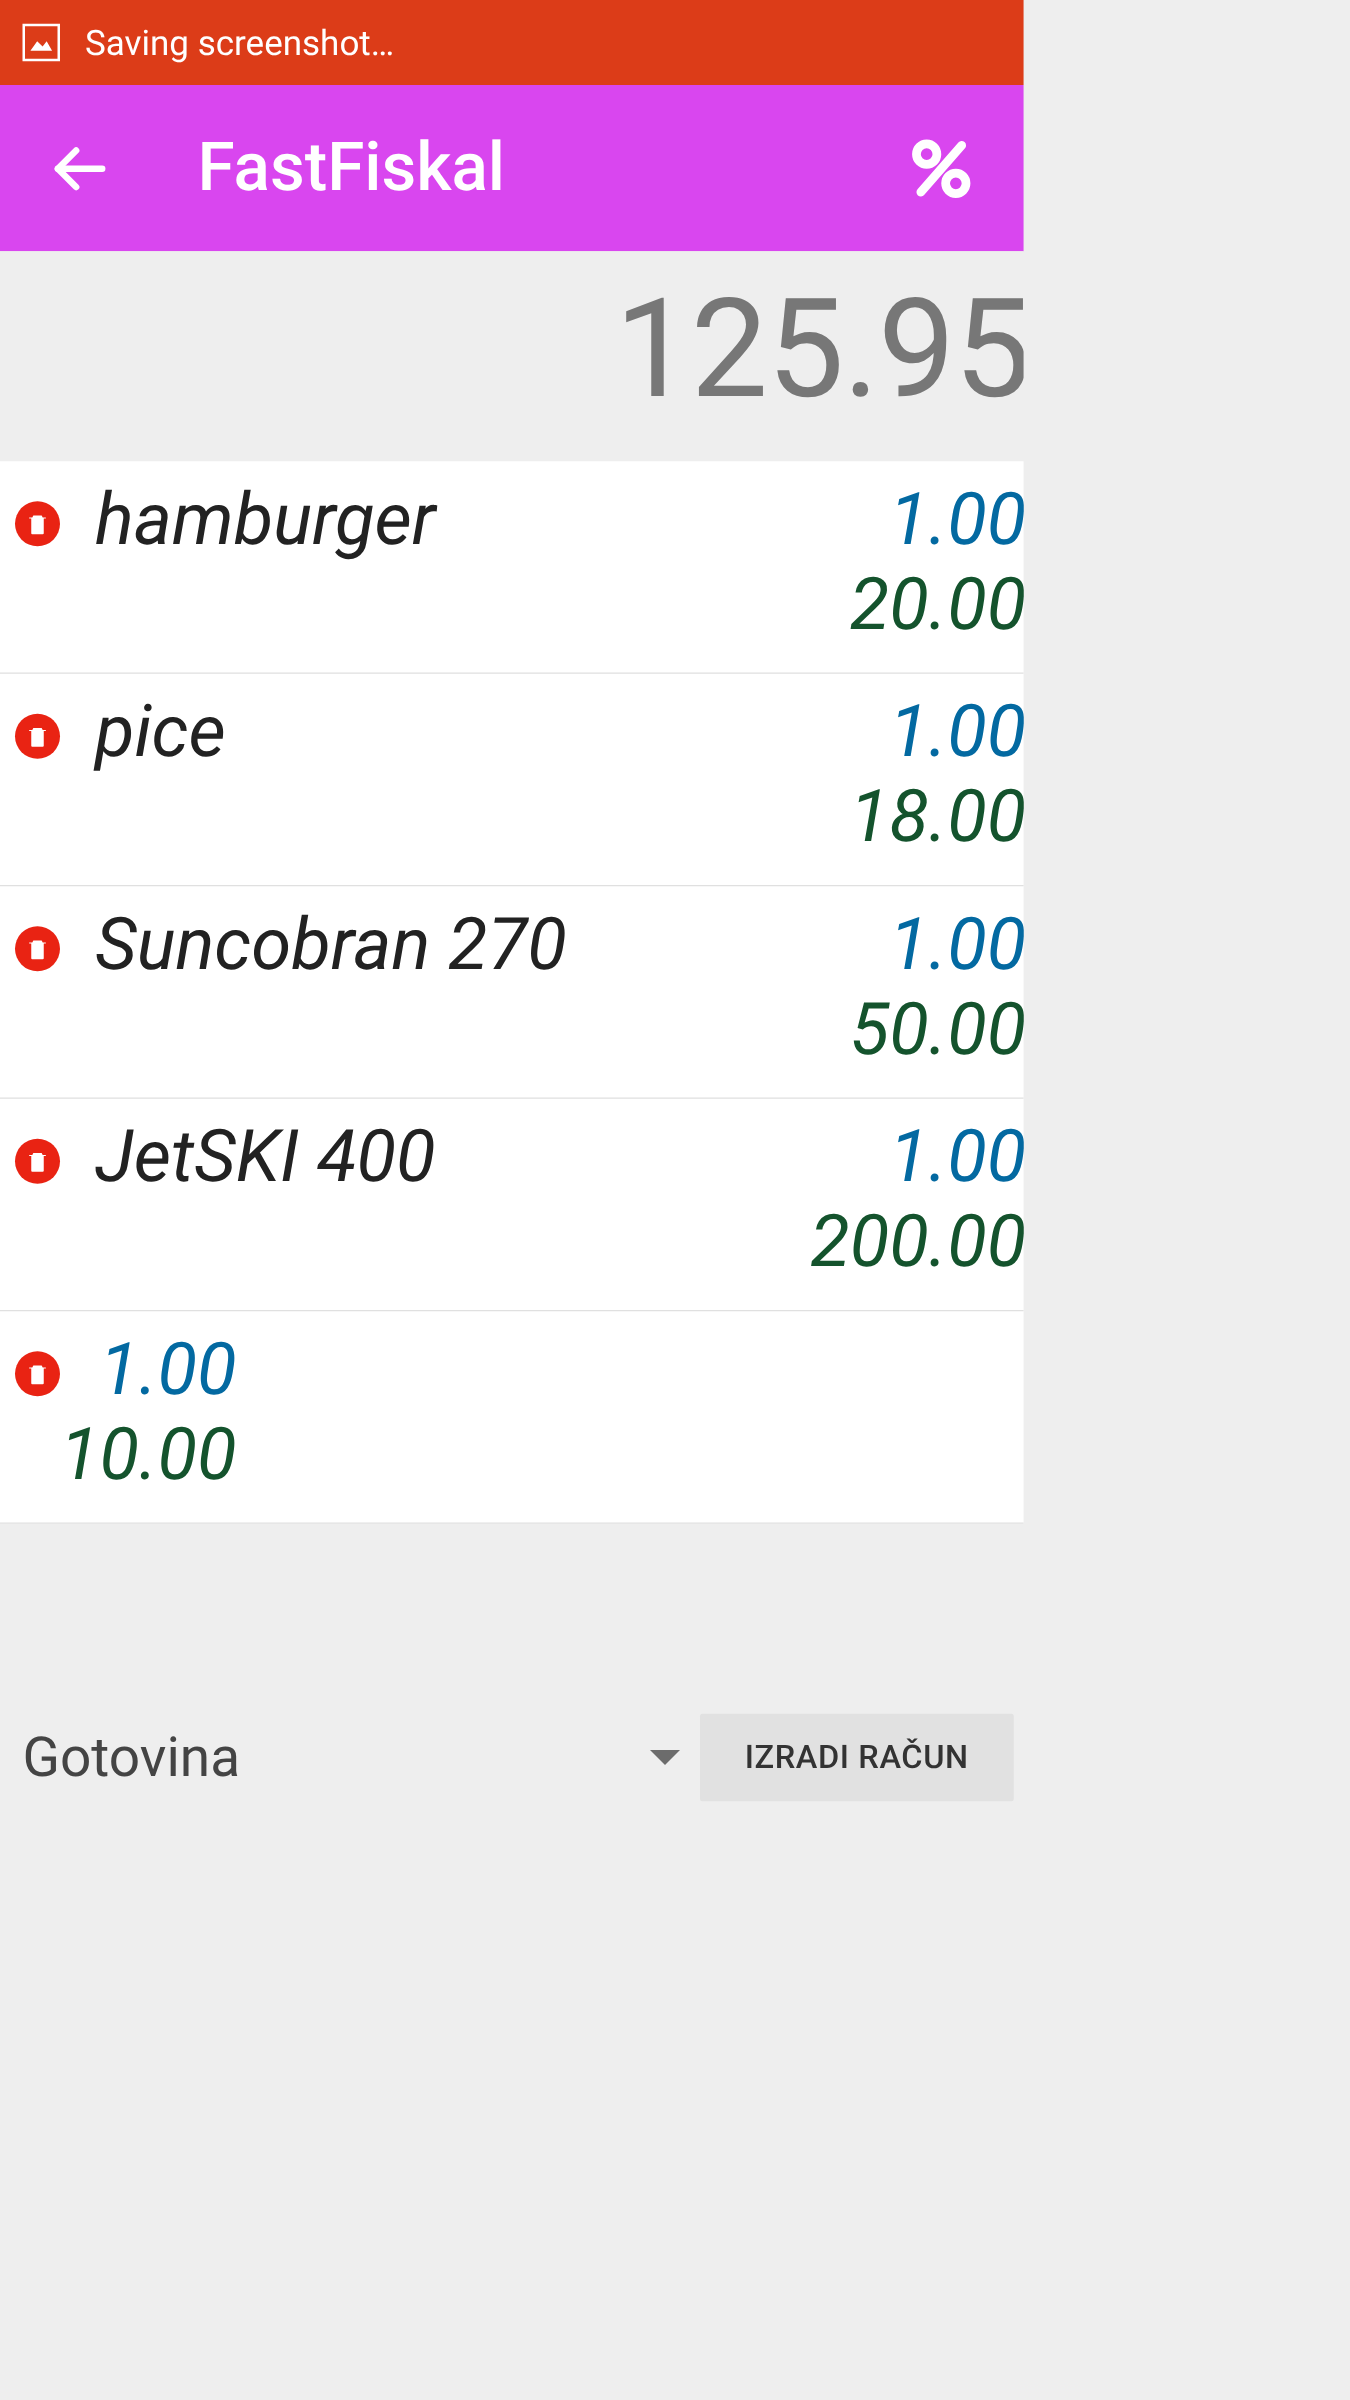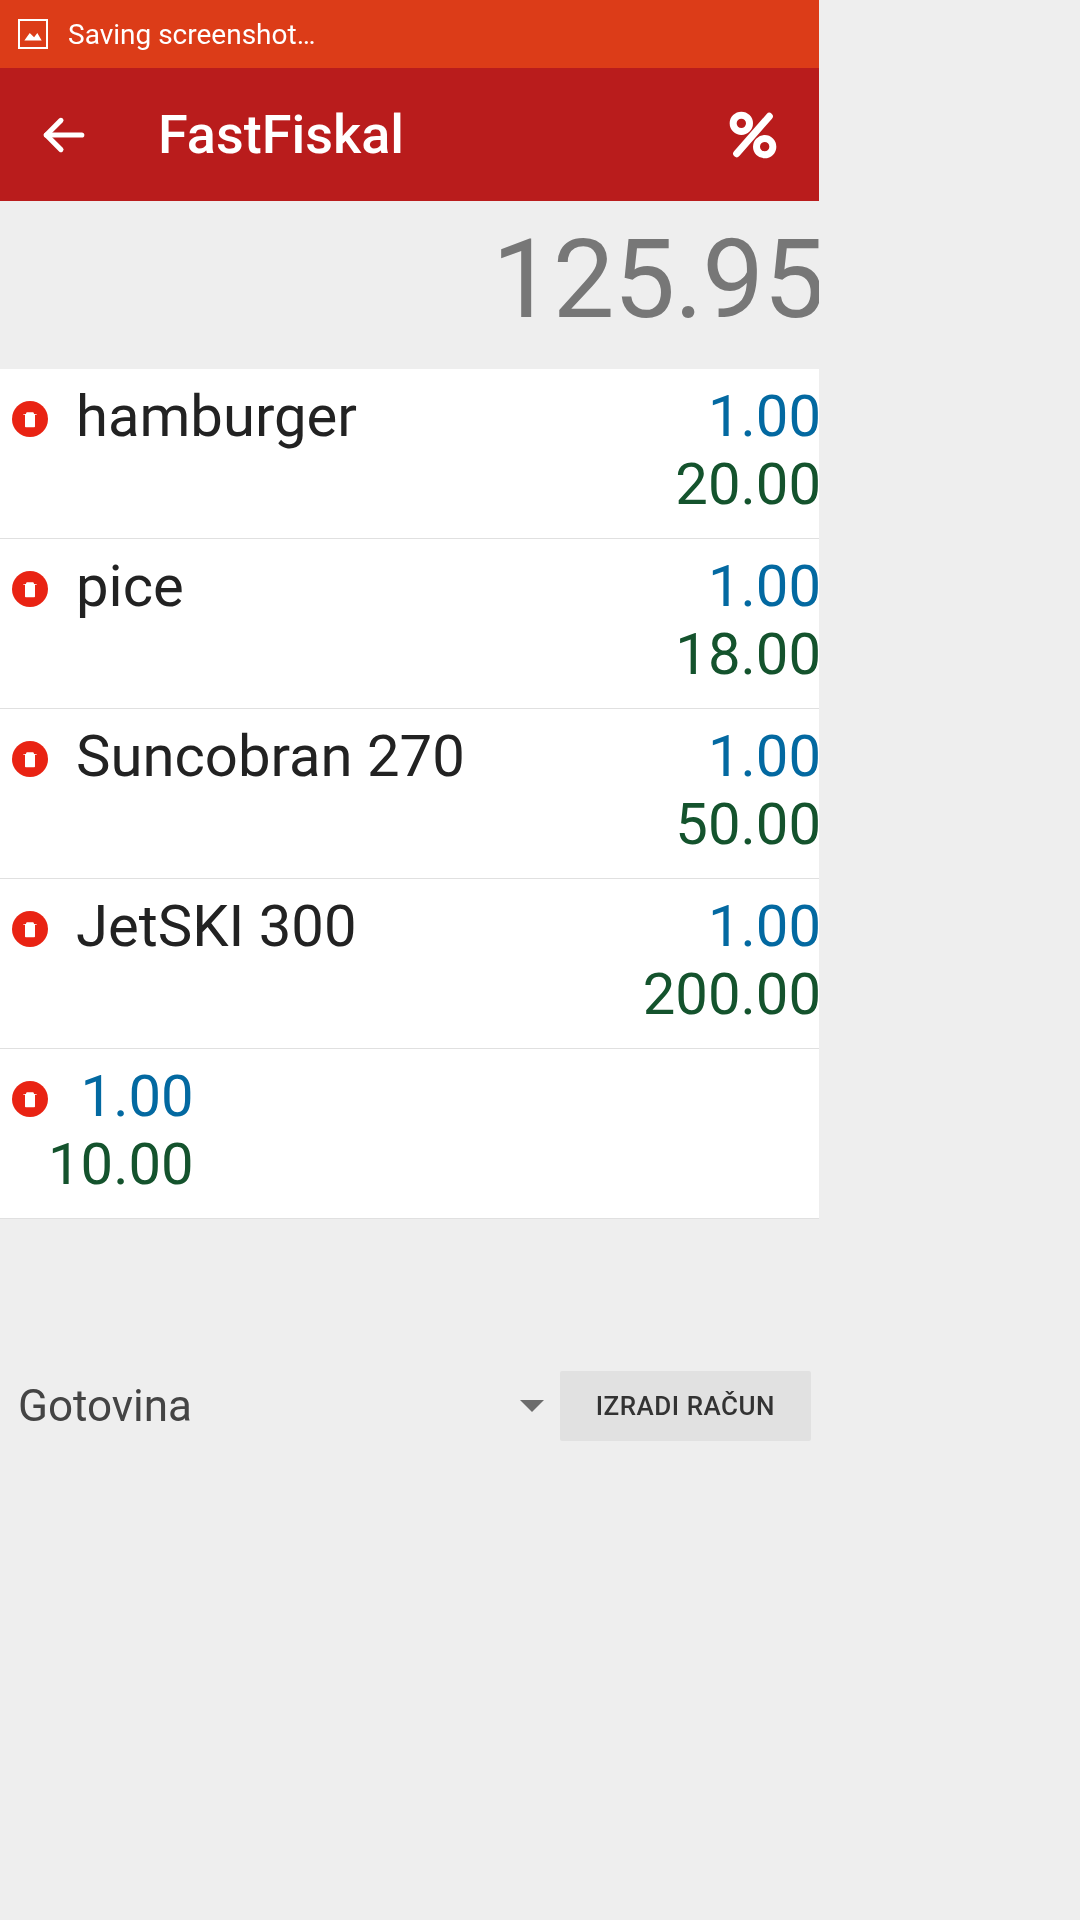--- a/index.html
+++ b/index.html
@@ -34,21 +34,21 @@
   .status-icon svg {
     width: 100%;
     height: 100%;
   }
   .status-text {
     color: #ffffff;
     font-size: 28px;
     font-weight: 400;
   }
   .app-bar {
-    background: #b91c1c;
+    background: #d946ef;
     height: 133px;
     display: flex;
     align-items: center;
     padding: 0 38px 0 38px;
   }
   .back-arrow {
     width: 50px;
     height: 50px;
     color: #ffffff;
   }
@@ -73,20 +73,21 @@
   .total-amount {
     font-size: 110px;
     font-weight: 400;
     color: #777777;
     letter-spacing: -1px;
     line-height: 1;
     margin-right: -5px;
   }
   .items-list {
     background: #ffffff;
+    font-style: italic;
   }
   .item-row {
     display: flex;
     align-items: flex-start;
     padding: 16px 0 20px 12px;
     border-bottom: 1px solid #e0e0e0;
   }
   .delete-icon {
     width: 36px;
     height: 36px;
@@ -238,21 +239,21 @@
       <div class="item-qty">1.00</div>
       <div class="item-price">50.00</div>
     </div>
   </div>
   <div class="item-row">
     <div class="delete-icon">
       <svg viewBox="0 0 24 24" fill="#ffffff">
           <path d="M6 7h12v14a1 1 0 0 1-1 1H7a1 1 0 0 1-1-1V7zm2-3h8l1 2H7l1-2zM4 6h16v1H4z"></path>
         </svg>
     </div>
-    <div class="item-name">JetSKI 300</div>
+    <div class="item-name">JetSKI 400</div>
     <div class="item-values">
       <div class="item-qty">1.00</div>
       <div class="item-price">200.00</div>
     </div>
   </div>
   <div class="item-row">
     <div class="delete-icon">
       <svg viewBox="0 0 24 24" fill="#ffffff">
           <path d="M6 7h12v14a1 1 0 0 1-1 1H7a1 1 0 0 1-1-1V7zm2-3h8l1 2H7l1-2zM4 6h16v1H4z"></path>
         </svg>

